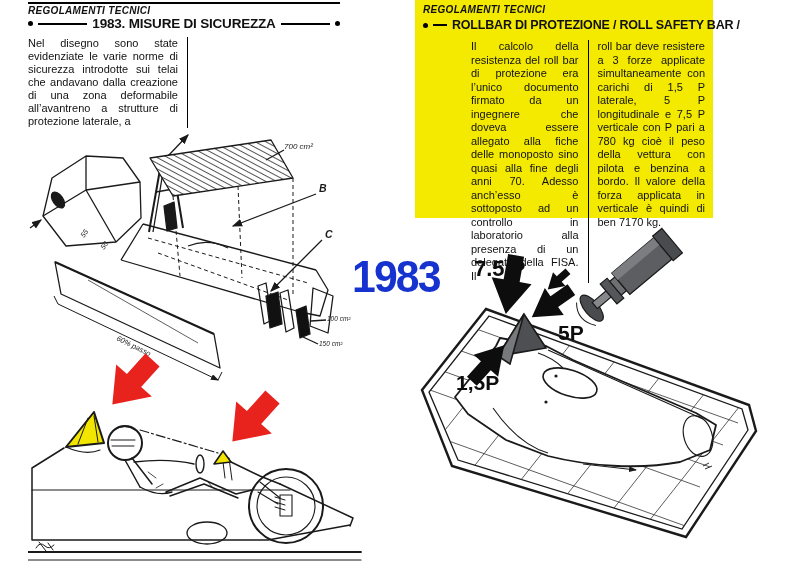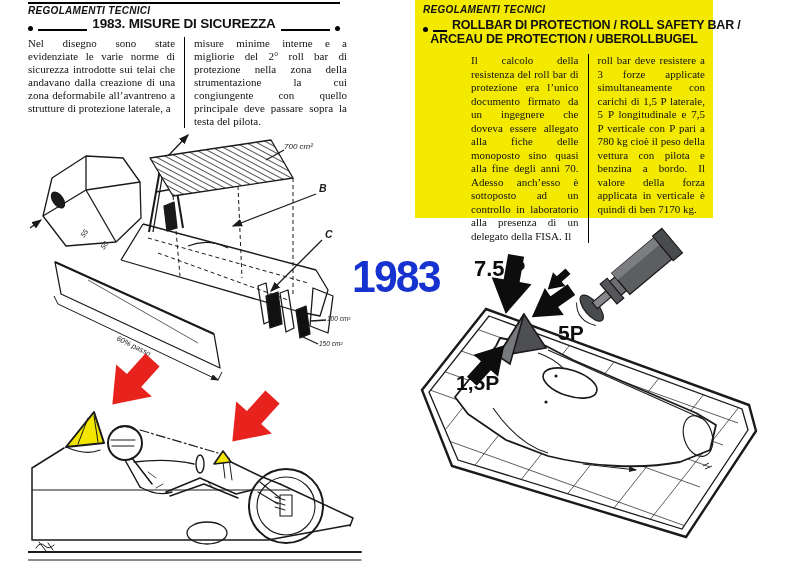--- a/index.html
+++ b/index.html
@@ -6,29 +6,29 @@
   html,body { width:800px; height:577px; }
   body {
     position:relative; background:#ffffff; overflow:hidden;
     font-family:"Liberation Sans", sans-serif; color:#111;
   }
   .abs { position:absolute; }
 
   
   .top-rule { height:2px; background:#000; }
   .kicker { font-size:10px; font-weight:bold; font-style:italic; letter-spacing:.3px; }
-  .title-row { display:flex; align-items:flex-end; gap:5px; }
+  .title-row { display:flex; align-items:center; gap:5px; }
   .dot { width:5px; height:5px; border-radius:50%; background:#000; flex:0 0 auto; }
   .hline { height:2px; background:#000; flex:1 1 auto; }
   .hline.short { flex:0 0 14px; }
   .title-text { font-size:13.5px; font-weight:bold; letter-spacing:-.2px; white-space:nowrap; }
 
   
   .cols { display:flex; }
-  .col { font-size:11px; line-height:13px; text-align:justify;font-family:Liberation Serif, serif; }
+  .col { font-size:11px; line-height:13px; text-align:justify; }
   .vdivider { width:1px; background:#000; margin:0 9px; flex:0 0 auto; }
 
   
   .yellow-box { background:#f4ea00; padding:4px 8px 6px 8px; }
   .yellow-box .title-text { font-size:12.5px; }
   .yellow-box .title-center { text-align:center; font-size:12.5px; font-weight:bold; letter-spacing:-.2px; }
   .yellow-box .col { line-height:13.5px; }
 
   
   .year {
@@ -52,21 +52,20 @@
   <span class="dot"></span>
   <span class="hline"></span>
   <span class="title-text">1983. MISURE DI SICUREZZA</span>
   <span class="hline"></span>
   <span class="dot"></span>
 </div>
 
 <div class="abs cols" style="left:28px; top:37px; width:319px;">
   <div class="col" style="width:150px;">Nel disegno sono state evidenziate le varie norme di sicurezza introdotte sui telai che andavano dalla creazione di una zona deformabile all’avantreno a strutture di protezione laterale, a</div>
   <div class="vdivider"></div>
-  <div class="col" style="width:156px;">misure minime interne e a migliorie del 2° roll bar di protezione nella zona della strumentazione la cui congiungente con quello principale deve passare sopra la testa del pilota.</div>
 </div>
 
 <svg class="abs" style="left:28px; top:128px;" width="335" height="260" viewBox="0 0 335 260">
   <defs>
     <pattern id="hatchA" width="5" height="5" patternUnits="userSpaceOnUse" patternTransform="rotate(118)">
       <rect width="5" height="5" fill="#ffffff"></rect>
       <line x1="0" y1="0" x2="0" y2="5" stroke="#1a1a1a" stroke-width="1.5"></line>
     </pattern>
     <marker id="ah" markerWidth="9" markerHeight="8" refX="7" refY="3" orient="auto">
       <path d="M0,0 L8,3 L0,6 Z" fill="#1a1a1a"></path>
@@ -183,24 +182,23 @@
   </g>
 </svg>
 
 <div class="abs year" style="left:352px; top:254px;">1983</div>
 
 <div class="abs yellow-box" style="left:415px; top:0; width:298px; height:218px;">
   <div class="kicker">REGOLAMENTI TECNICI</div>
   <div class="title-row" style="margin-top:3px;">
     <span class="dot"></span>
     <span class="hline short"></span>
-    <span class="title-text">ROLLBAR DI PROTECTION / ROLL SAFETY BAR /</span>
+    <span class="title-text">ROLLBAR DI PROTEZIONE / ROLL SAFETY BAR /</span>
     <span class="hline"></span>
   </div>
-  <div class="title-center">ARCEAU DE PROTECTION / UBEROLLBUGEL</div>
 
   <div class="cols" style="margin-top:8px;">
     <div class="col" style="width:136px;margin-left:48px;">Il calcolo della resistenza del roll bar di protezione era l’unico documento firmato da un ingegnere che doveva essere allegato alla fiche delle monoposto sino quasi alla fine degli anni 70. Adesso anch’esso è sottoposto ad un controllo in laboratorio alla presenza di un delegato della FISA. Il</div>
     <div class="vdivider" style="background:#000;"></div>
     <div class="col" style="width:136px;">roll bar deve resistere a 3 forze applicate simultaneamente con carichi di 1,5 P laterale, 5 P longitudinale e 7,5 P verticale con P pari a 780 kg cioè il peso della vettura con pilota e benzina a bordo. Il valore della forza applicata in verticale è quindi di ben 7170 kg.</div>
   </div>
 </div>
 
 <svg class="abs" style="left:398px; top:218px;" width="402" height="359" viewBox="0 0 402 359">
   <defs>

